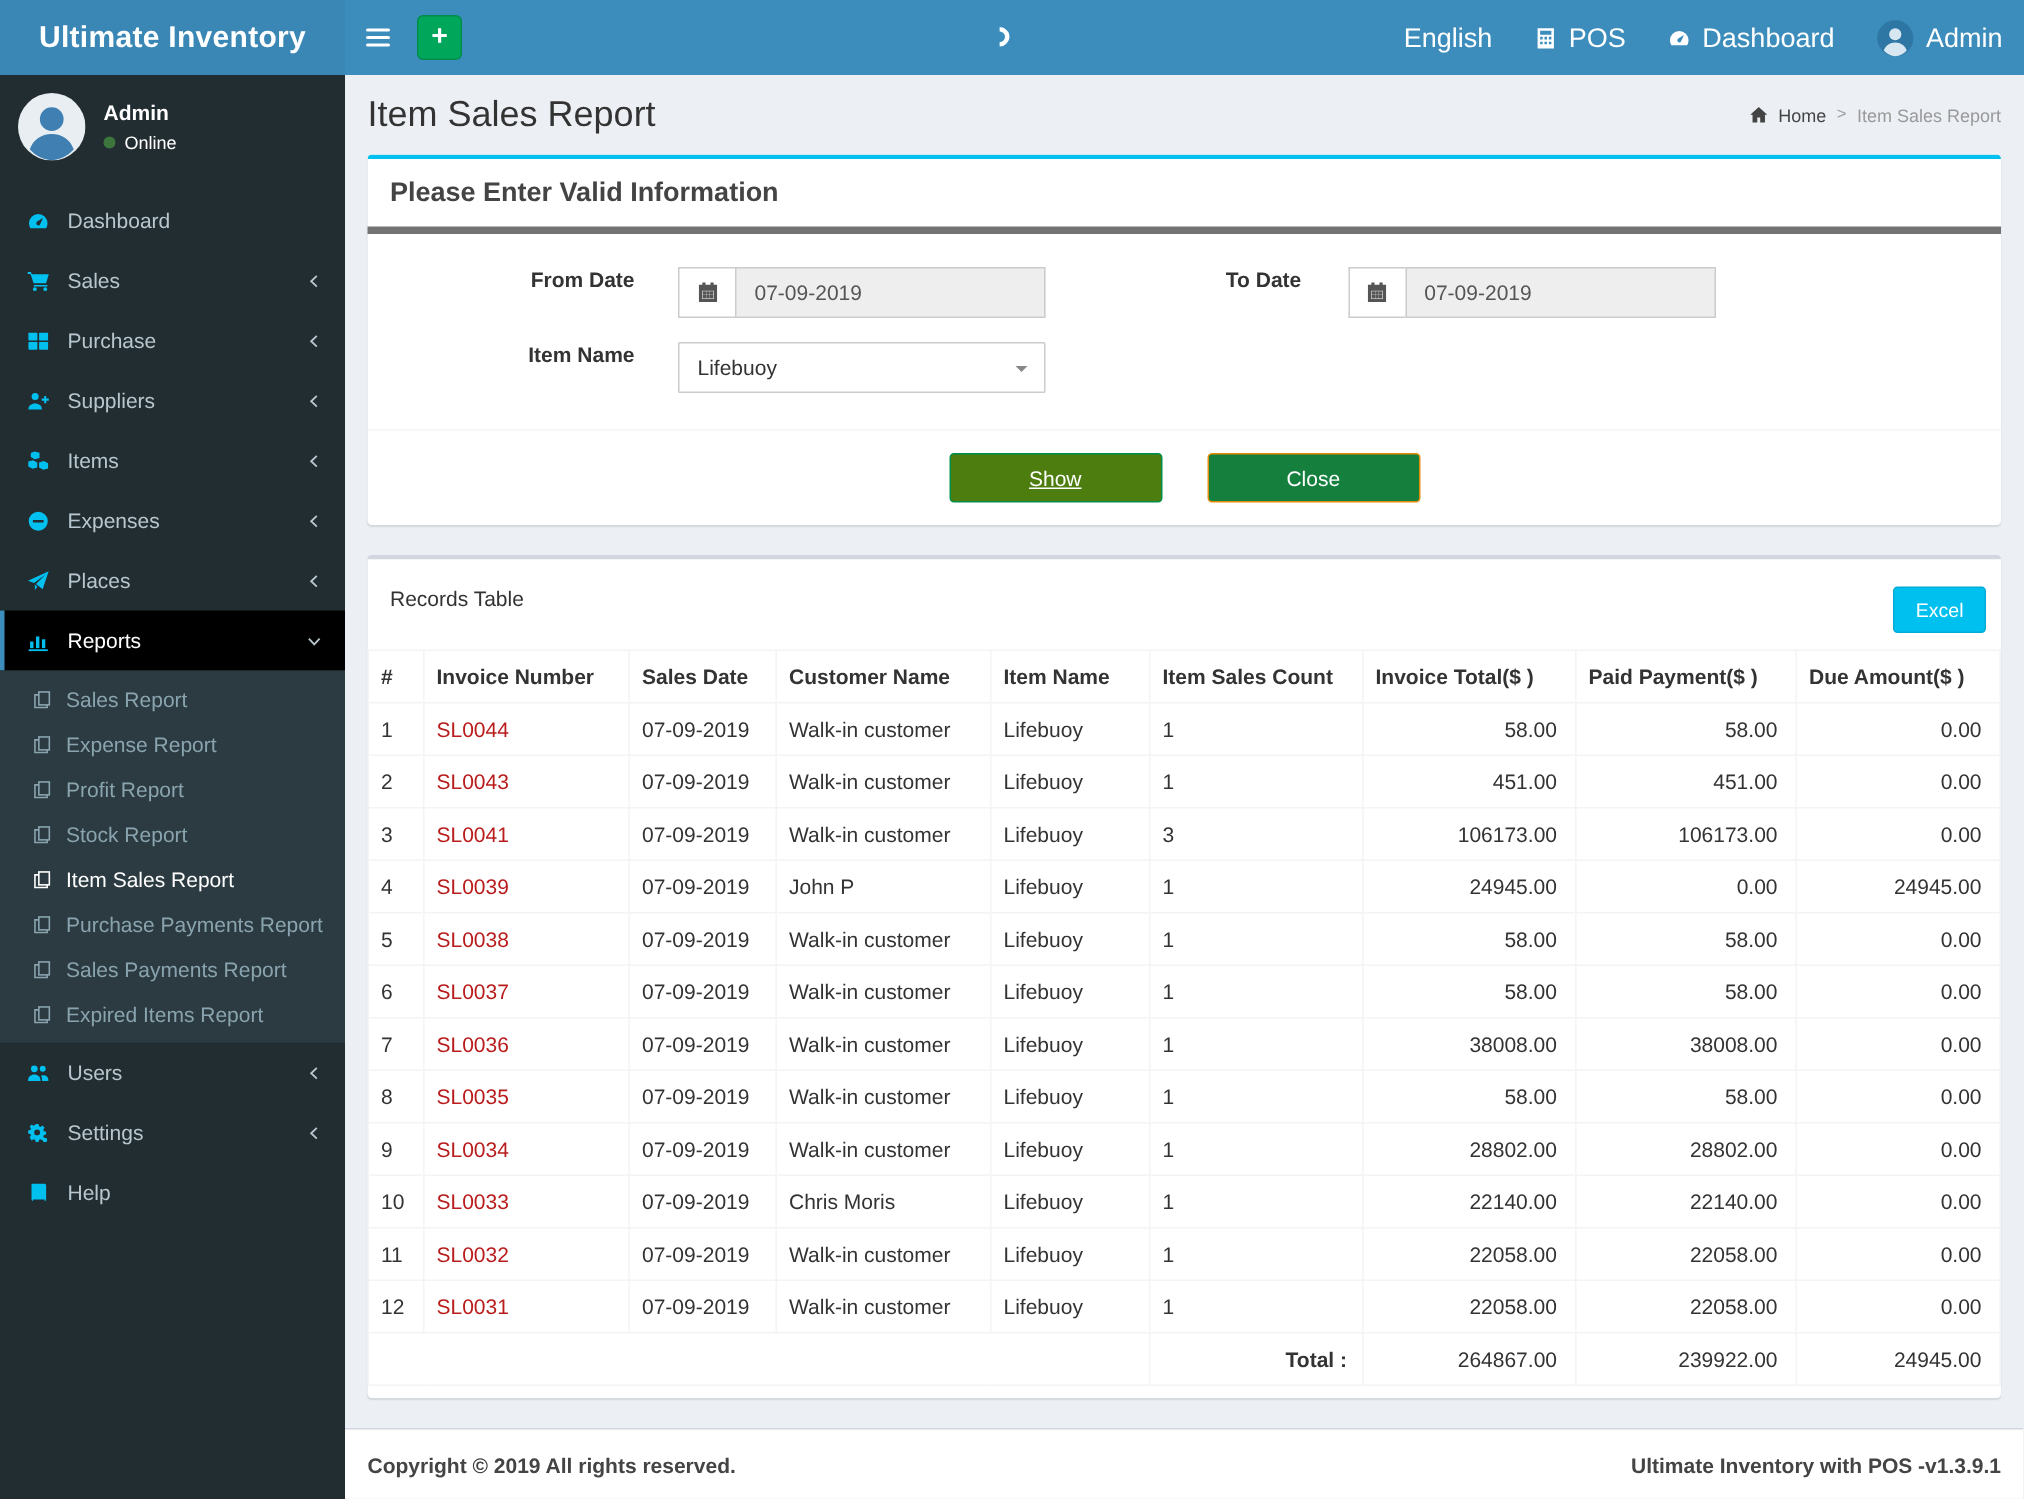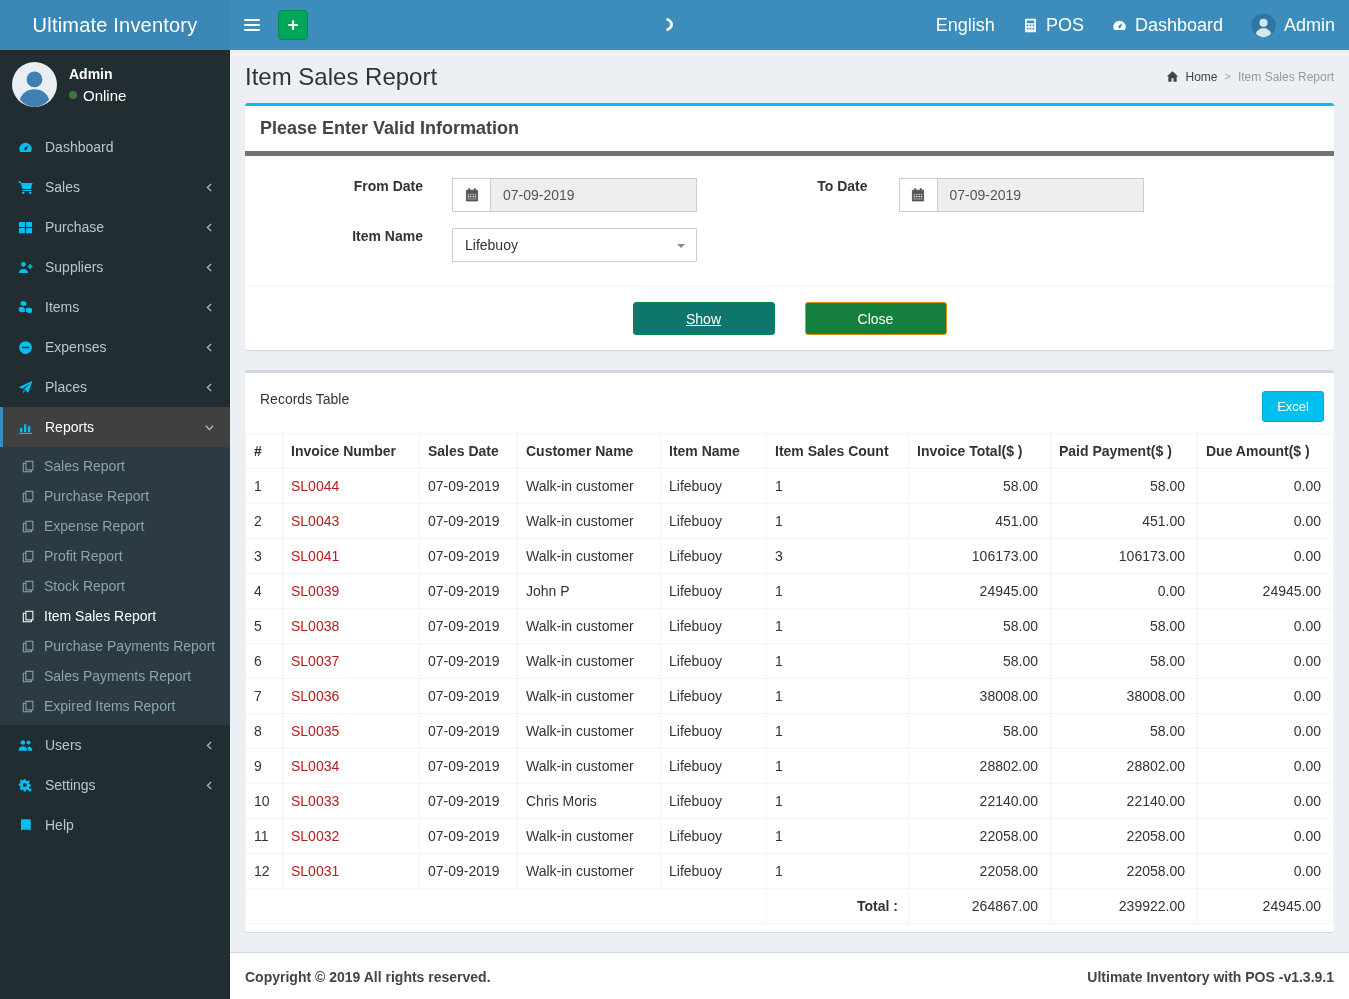--- a/index.html
+++ b/index.html
@@ -5,49 +5,49 @@
   * { box-sizing: border-box; margin: 0; padding: 0; }
   html,body { width:1349px; height:999px; }
   body {
     font-family:"Liberation Sans", sans-serif;
     font-size:14px; color:#333; background:#ecf0f5; overflow:hidden; position:relative;
   }
   svg { display:block; }
 
   
   .main-header { position:fixed; top:0; left:0; width:1349px; height:50px; display:flex; z-index:50; }
-  .logo { width:230px; height:50px; background:#3a87b5; color:#fff; font-size:20px; font-weight:normal;
+  .logo { width:230px; height:50px; background:#3a87b5; color:#fff; font-size:20px; font-weight:bold;
           display:flex; align-items:center; justify-content:center; letter-spacing:.2px; }
   .navbar { flex:1; background:#3c8dbc; position:relative; display:flex; align-items:center; }
   .hamburger { padding:0 14px; height:50px; display:flex; flex-direction:column; justify-content:center; gap:3px; cursor:pointer; }
   .hamburger i { display:block; width:16px; height:2px; background:#fff; border-radius:1px; }
   .add-btn { width:30px; height:30px; background:#00a65a; border:1px solid #008d4c; border-radius:4px;
              color:#fff; font-size:19px; font-weight:bold; display:flex; align-items:center; justify-content:center; margin-left:4px; cursor:pointer; }
   .spinner { position:absolute; left:430px; top:18px; width:13px; height:13px; border:3px solid transparent;
              border-bottom-color:#fff; border-right-color:#fff; border-radius:50%; transform:rotate(-45deg); }
   .nav-right { margin-left:auto; display:flex; align-items:stretch; height:50px; }
   .nav-item { color:#fff; padding:0 14px; display:flex; align-items:center; gap:8px; font-size:18px; cursor:pointer; text-decoration:none; }
   .nav-icon svg { width:15px; height:15px; fill:#fff; }
   .nav-avatar svg { width:25px; height:25px; }
 
   
   .main-sidebar { position:fixed; top:50px; left:0; width:230px; height:949px; background:#222d32; z-index:40; overflow:hidden; }
   .user-panel { display:flex; align-items:center; gap:12px; padding:12px 10px 12px 12px; }
   .user-avatar svg { width:45px; height:45px; }
   .user-name { color:#fff; font-weight:bold; font-size:14px; }
-  .user-status { display:flex; align-items:center; gap:6px; color:#fff; font-size:15px; margin-top:5px; }
+  .user-status { display:flex; align-items:center; gap:6px; color:#fff; font-size:12px; margin-top:5px; }
   .status-dot { width:8px; height:8px; border-radius:50%; background:#3c763d; }
   .sidebar-menu { margin-top:8px; }
   .menu-item { display:flex; align-items:center; padding:12px 15px; color:#b8c7ce; cursor:pointer; border-left:3px solid transparent; }
   .menu-item .menu-icon { width:27px; flex:0 0 27px; color:#00c0ef; }
   .menu-item .menu-icon svg { width:15px; height:15px; fill:currentColor; }
   .menu-label { font-size:14px; }
   .menu-chevron { margin-left:auto; color:#b8c7ce; }
   .menu-chevron svg { width:11px; height:11px; stroke:currentColor; fill:none; }
-  .menu-item.active { background:#404040; border-left-color:#3c8dbc; }
+  .menu-item.active { background:#000000; border-left-color:#3c8dbc; }
   .menu-item.active .menu-label { color:#fff; }
   .submenu { background:#2c3b41; padding:4px 0; }
   .submenu-item { display:flex; align-items:center; gap:9px; padding:7px 5px 7px 22px; color:#8aa4af; font-size:14px; cursor:pointer; }
   .submenu-icon svg { width:13px; height:13px; stroke:currentColor; fill:none; }
   .submenu-item.active { color:#fff; }
 
   
   .content-wrapper { position:absolute; top:50px; left:230px; width:1119px; min-height:949px; display:flex; flex-direction:column; }
   .content-header { padding:13px 15px 12px; display:flex; justify-content:space-between; align-items:center; }
   .page-title { font-size:24px; font-weight:normal; color:#333; }
@@ -73,21 +73,21 @@
   .addon svg { width:14px; height:14px; fill:#555; stroke:#555; }
   .date-input { flex:1; height:34px; border:1px solid #ccc; background:#eee; color:#555; font-size:14px;
                 padding:6px 12px; font-family:"Liberation Sans",sans-serif; outline:none; }
   .select { position:relative; width:245px; height:34px; border:1px solid #ccc; background:#fff; border-radius:1px;
             display:flex; align-items:center; padding:0 26px 0 12px; color:#333; cursor:pointer; }
   .select::after { content:''; position:absolute; right:11px; top:15px; border:4px solid transparent; border-top-color:#888; }
 
   .box-footer { border-top:1px solid #f4f4f4; padding:15px; display:flex; justify-content:center; gap:30px; }
   .btn { width:142px; height:33px; border-radius:3px; color:#fff; font-size:14px; border:1px solid transparent;
          display:flex; align-items:center; justify-content:center; cursor:pointer; font-family:"Liberation Sans",sans-serif; }
-  .btn-show { background:#0f766e; border-color:#008d4c;text-decoration:underline; }
+  .btn-show { background:#4d7c0f; border-color:#008d4c;text-decoration:underline; }
   .btn-close { background:#15803d; border-color:#e08e0b; }
 
   .records-header { position:relative; padding:18px 15px 26px; }
   .excel-btn { position:absolute; right:10px; top:18px; background:#00c0ef; border:1px solid #00acd6; color:#fff;
                font-size:13px; padding:7px 14px; border-radius:3px; cursor:pointer; font-family:"Liberation Sans",sans-serif; }
 
   table.records { width:100%; border-collapse:collapse; table-layout:fixed; font-size:14px; }
   .records th, .records td { border:1px solid #f4f4f4; padding:9px 8px; text-align:left; overflow:hidden; white-space:nowrap; }
   .records th { font-weight:bold; color:#333; }
   .records td.r, .records th.r { text-align:right; padding-right:12px; }
@@ -272,29 +272,20 @@
       </div>
       <div class="submenu">
         <div class="submenu-item">
           <span class="submenu-icon">
             <svg viewBox="0 0 16 16" stroke-width="1.3">
               <rect x="4.8" y="1.6" width="8.6" height="10.6"></rect>
               <path d="M11.6 12.2v2.2H1.6V4h3.2"></path>
             </svg>
           </span>
           <span>Sales Report</span>
-        </div>
-        <div class="submenu-item">
-          <span class="submenu-icon">
-            <svg viewBox="0 0 16 16" stroke-width="1.3">
-              <rect x="4.8" y="1.6" width="8.6" height="10.6"></rect>
-              <path d="M11.6 12.2v2.2H1.6V4h3.2"></path>
-            </svg>
-          </span>
-          <span>Purchase Report</span>
         </div>
         <div class="submenu-item">
           <span class="submenu-icon">
             <svg viewBox="0 0 16 16" stroke-width="1.3">
               <rect x="4.8" y="1.6" width="8.6" height="10.6"></rect>
               <path d="M11.6 12.2v2.2H1.6V4h3.2"></path>
             </svg>
           </span>
           <span>Expense Report</span>
         </div>

